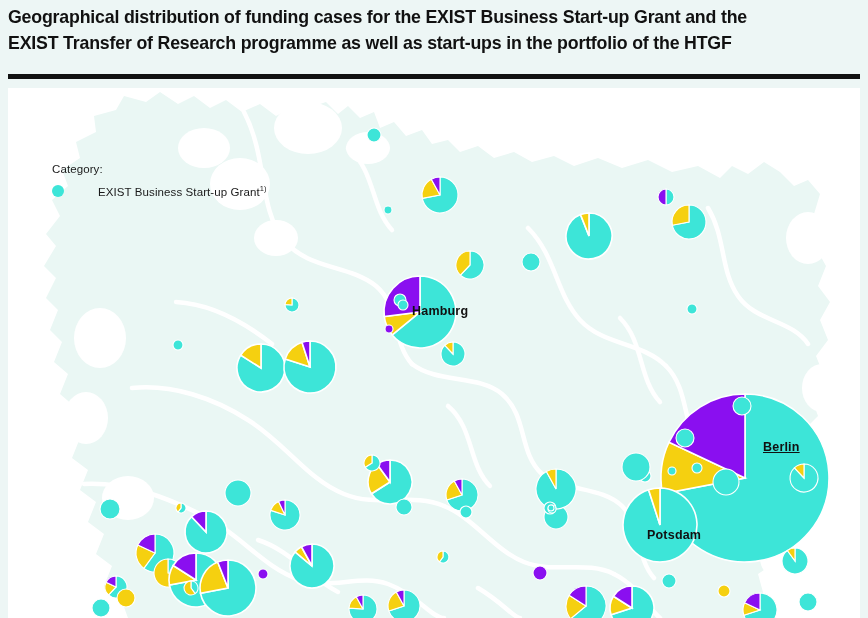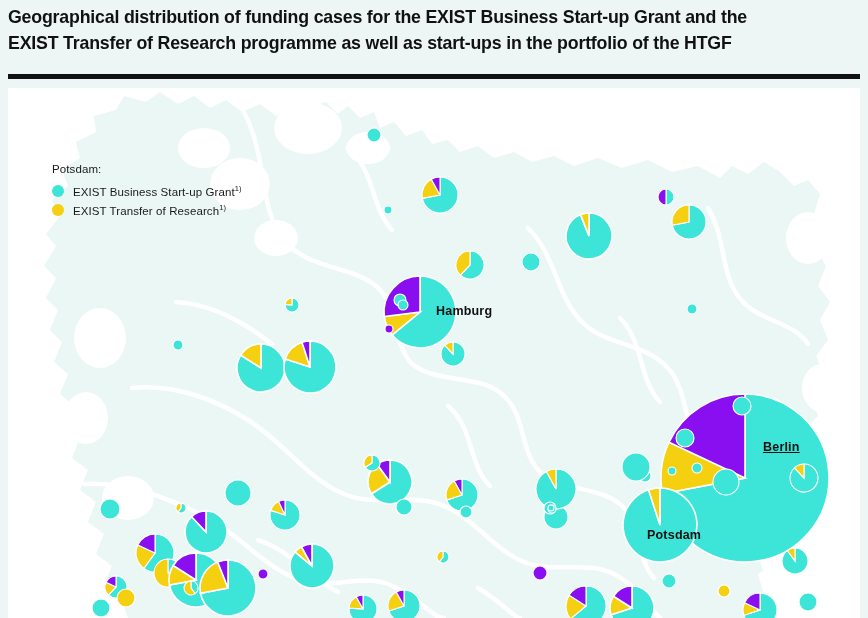--- a/index.html
+++ b/index.html
@@ -40,21 +40,21 @@
 
   
   .legend{
     position:absolute;left:52px;top:163px;
     z-index:30;
   }
   .legend-title{
     font-size:11.5px;color:#1a1a1a;margin-bottom:6px;letter-spacing:0.1px;
   }
   .legend-row{
-    display:flex;align-items:center;height:19px;
+    display:flex;align-items:center;height:19px;gap:25px;
   }
   .legend-swatch{
     width:12px;height:12px;border-radius:50%;margin-right:9px;flex:0 0 auto;
   }
   .legend-label{
     font-size:11.5px;color:#1a1a1a;white-space:nowrap;letter-spacing:0.1px;
   }
   .legend-label sup{font-size:7.5px;}
 
   
@@ -351,32 +351,28 @@
             <path d="M654,493a7,7 0 1,0 14,0a7,7 0 1,0 -14,0Z" fill="#3DE5D8" stroke="#ffffff" stroke-width="1.1"></path>
           </g>
           <g>
             <path d="M92,421a10,10 0 1,0 20,0a10,10 0 1,0 -20,0Z" fill="#3DE5D8" stroke="#ffffff" stroke-width="1.1"></path>
           </g>
         </g>
     </svg>
   </div>
 
   <div class="legend">
-    <div class="legend-title">Potsdam:</div>
+    <div class="legend-title">Category:</div>
     <div id="legend-rows">
         <div class="legend-row">
           <span class="legend-swatch" style="background: rgb(61, 229, 216);"></span>
           <span class="legend-label">EXIST Business Start-up Grant<sup>1)</sup></span>
         </div>
-        <div class="legend-row">
-          <span class="legend-swatch" style="background: rgb(245, 208, 16);"></span>
-          <span class="legend-label">EXIST Transfer of Research<sup>1)</sup></span>
-        </div>
       </div>
   </div>
 
   <div id="city-labels">
       <div class="citylabel" style="left: 763px; top: 440px; text-decoration: underline;">Berlin</div>
-      <div class="citylabel" style="left: 436px; top: 304px;">Hamburg</div>
+      <div class="citylabel" style="left: 412px; top: 304px;">Hamburg</div>
       <div class="citylabel" style="left: 635px; top: 528px; padding-left: 12px;">Potsdam</div>
     </div>
 
 </div>
 
 </body></html>

